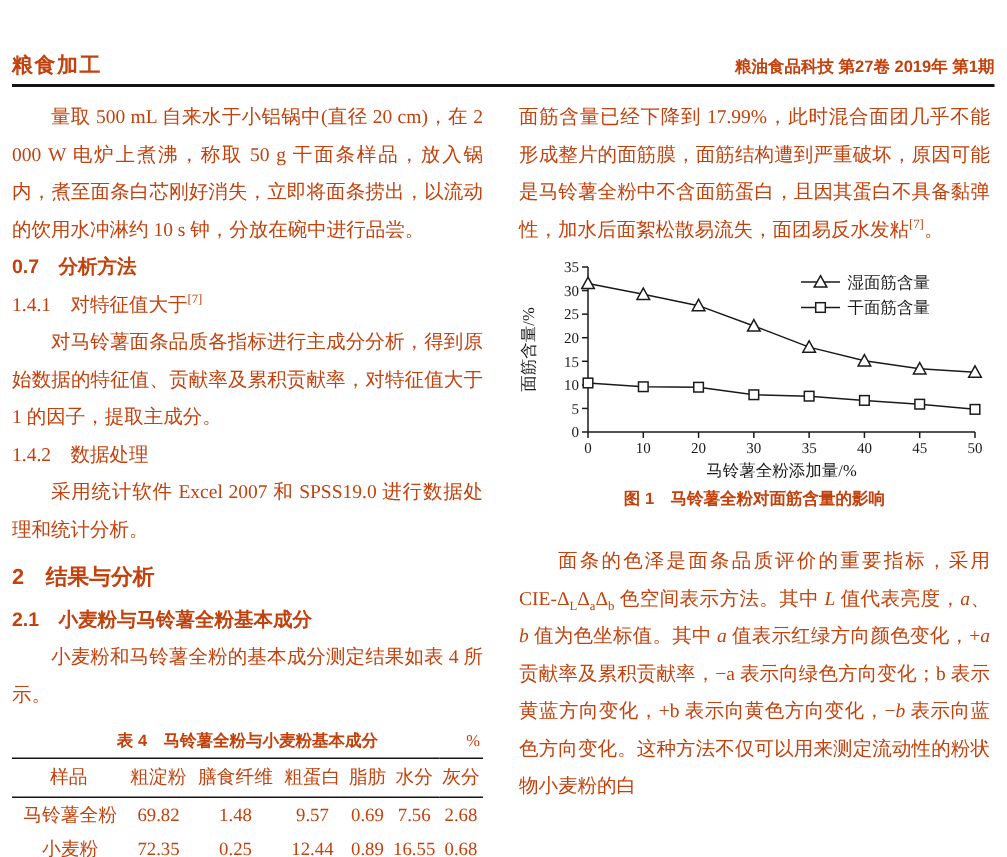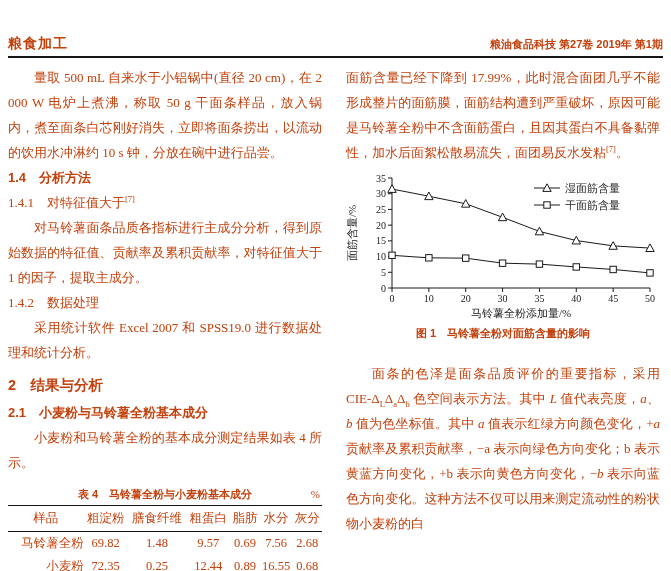--- a/index.html
+++ b/index.html
@@ -26,21 +26,21 @@
   sub{font-size:8.5px;line-height:0;}
   .tbl-cap{position:relative;text-align:center;margin-top:11px;
            font-family:"Liberation Sans","DejaVu Sans",sans-serif;
            font-weight:bold;font-size:11px;line-height:16px;}
   .cap-unit{position:absolute;right:2px;top:0;font-family:"Liberation Serif","DejaVu Serif",serif;
             font-weight:normal;font-size:11px;}
   table{width:100%;border-collapse:collapse;margin-top:3px;
         border-top:1.6px solid #141414;border-bottom:1.6px solid #141414;}
   thead th{border-bottom:1px solid #141414;font-weight:normal;font-size:12.5px;padding:4px 0;}
   tbody td{font-size:12.5px;text-align:center;padding:3px 0;}
-  tbody td.rowhead{text-align:right;padding-left:2px;}
+  tbody td.rowhead{text-align:center;padding-left:2px;}
   #chart{margin-top:5px;}
   #chart svg{font-family:"Liberation Serif","DejaVu Serif",serif;display:block;}
   .fig-cap{text-align:center;margin:3px 0 20px 0;
            font-family:"Liberation Sans","DejaVu Sans",sans-serif;
            font-weight:bold;font-size:11px;line-height:16px;}
 </style>
 </head>
 <body>
 
 <div class="page">
@@ -48,21 +48,21 @@
   <div class="hdr">
     <span class="hdr-left">粮食加工</span>
     <span class="hdr-right">粮油食品科技 第27卷 2019年 第1期</span>
   </div>
   <div class="rule"></div>
 
   <div class="cols">
 
     <div class="col">
       <p class="para">量取 500 mL 自来水于小铝锅中(直径 20 cm)，在 2 000 W 电炉上煮沸，称取 50 g 干面条样品，放入锅内，煮至面条白芯刚好消失，立即将面条捞出，以流动的饮用水冲淋约 10 s 钟，分放在碗中进行品尝。</p>
-      <h3 class="h-l2">1.4　分析方法</h3>
+      <h3 class="h-l2">0.7　分析方法</h3>
       <h4 class="h-l3"><span>1.4.1　对特征值大于</span><sup>[7]</sup></h4>
       <p class="para">对马铃薯面条品质各指标进行主成分分析，得到原始数据的特征值、贡献率及累积贡献率，对特征值大于 1 的因子，提取主成分。</p>
       <h4 class="h-l3">1.4.2　数据处理</h4>
       <p class="para">采用统计软件 Excel 2007 和 SPSS19.0 进行数据处理和统计分析。</p>
       <h2 class="h-l1">2　结果与分析</h2>
       <h3 class="h-l2">2.1　小麦粉与马铃薯全粉基本成分</h3>
       <p class="para">小麦粉和马铃薯全粉的基本成分测定结果如表 4 所示。</p>
       <div class="tbl-cap">
         <span>表 4　马铃薯全粉与小麦粉基本成分</span>
         <span class="cap-unit">%</span>

